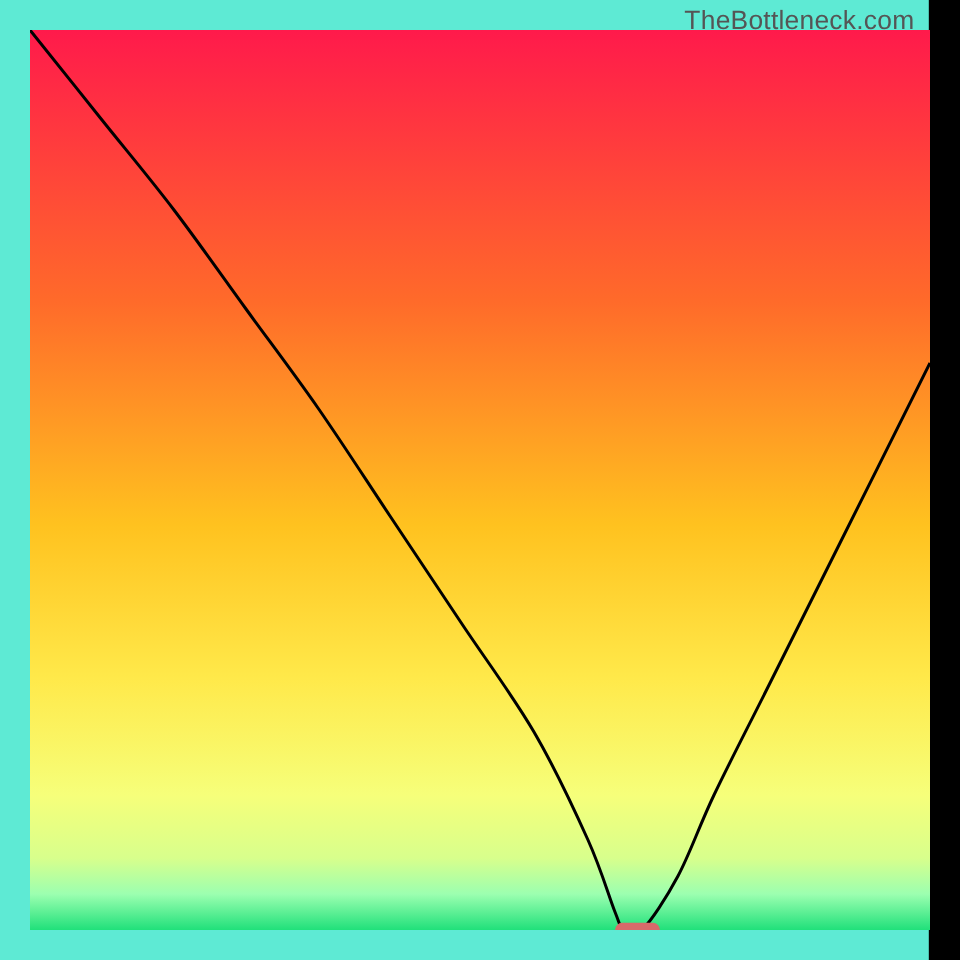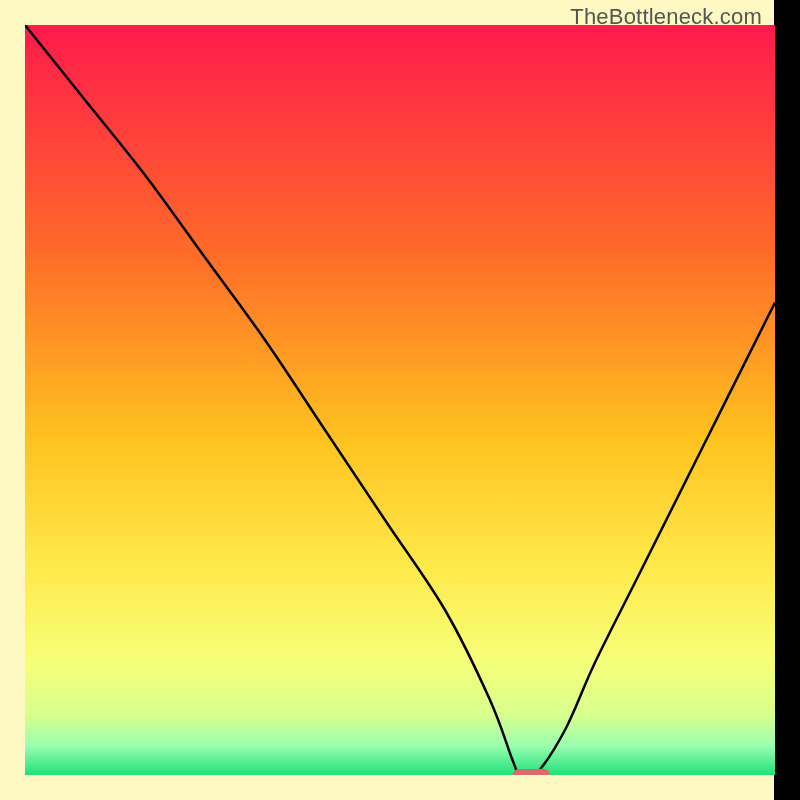--- a/index.html
+++ b/index.html
@@ -8,21 +8,21 @@
     width: 800px;
     height: 800px;
     background: #000;
     overflow: hidden;
     font-family: Arial, Helvetica, sans-serif;
   }
   .frame {
     position: relative;
     width: 774px;
     height: 800px;
-    background: #fef9c3;
+    background: #5eead4;
   }
   .watermark {
     position: absolute;
     top: 4px;
     right: 12px;
     color: #555;
     font-size: 22px;
     font-weight: 500;
     z-index: 10;
     letter-spacing: 0.2px;

